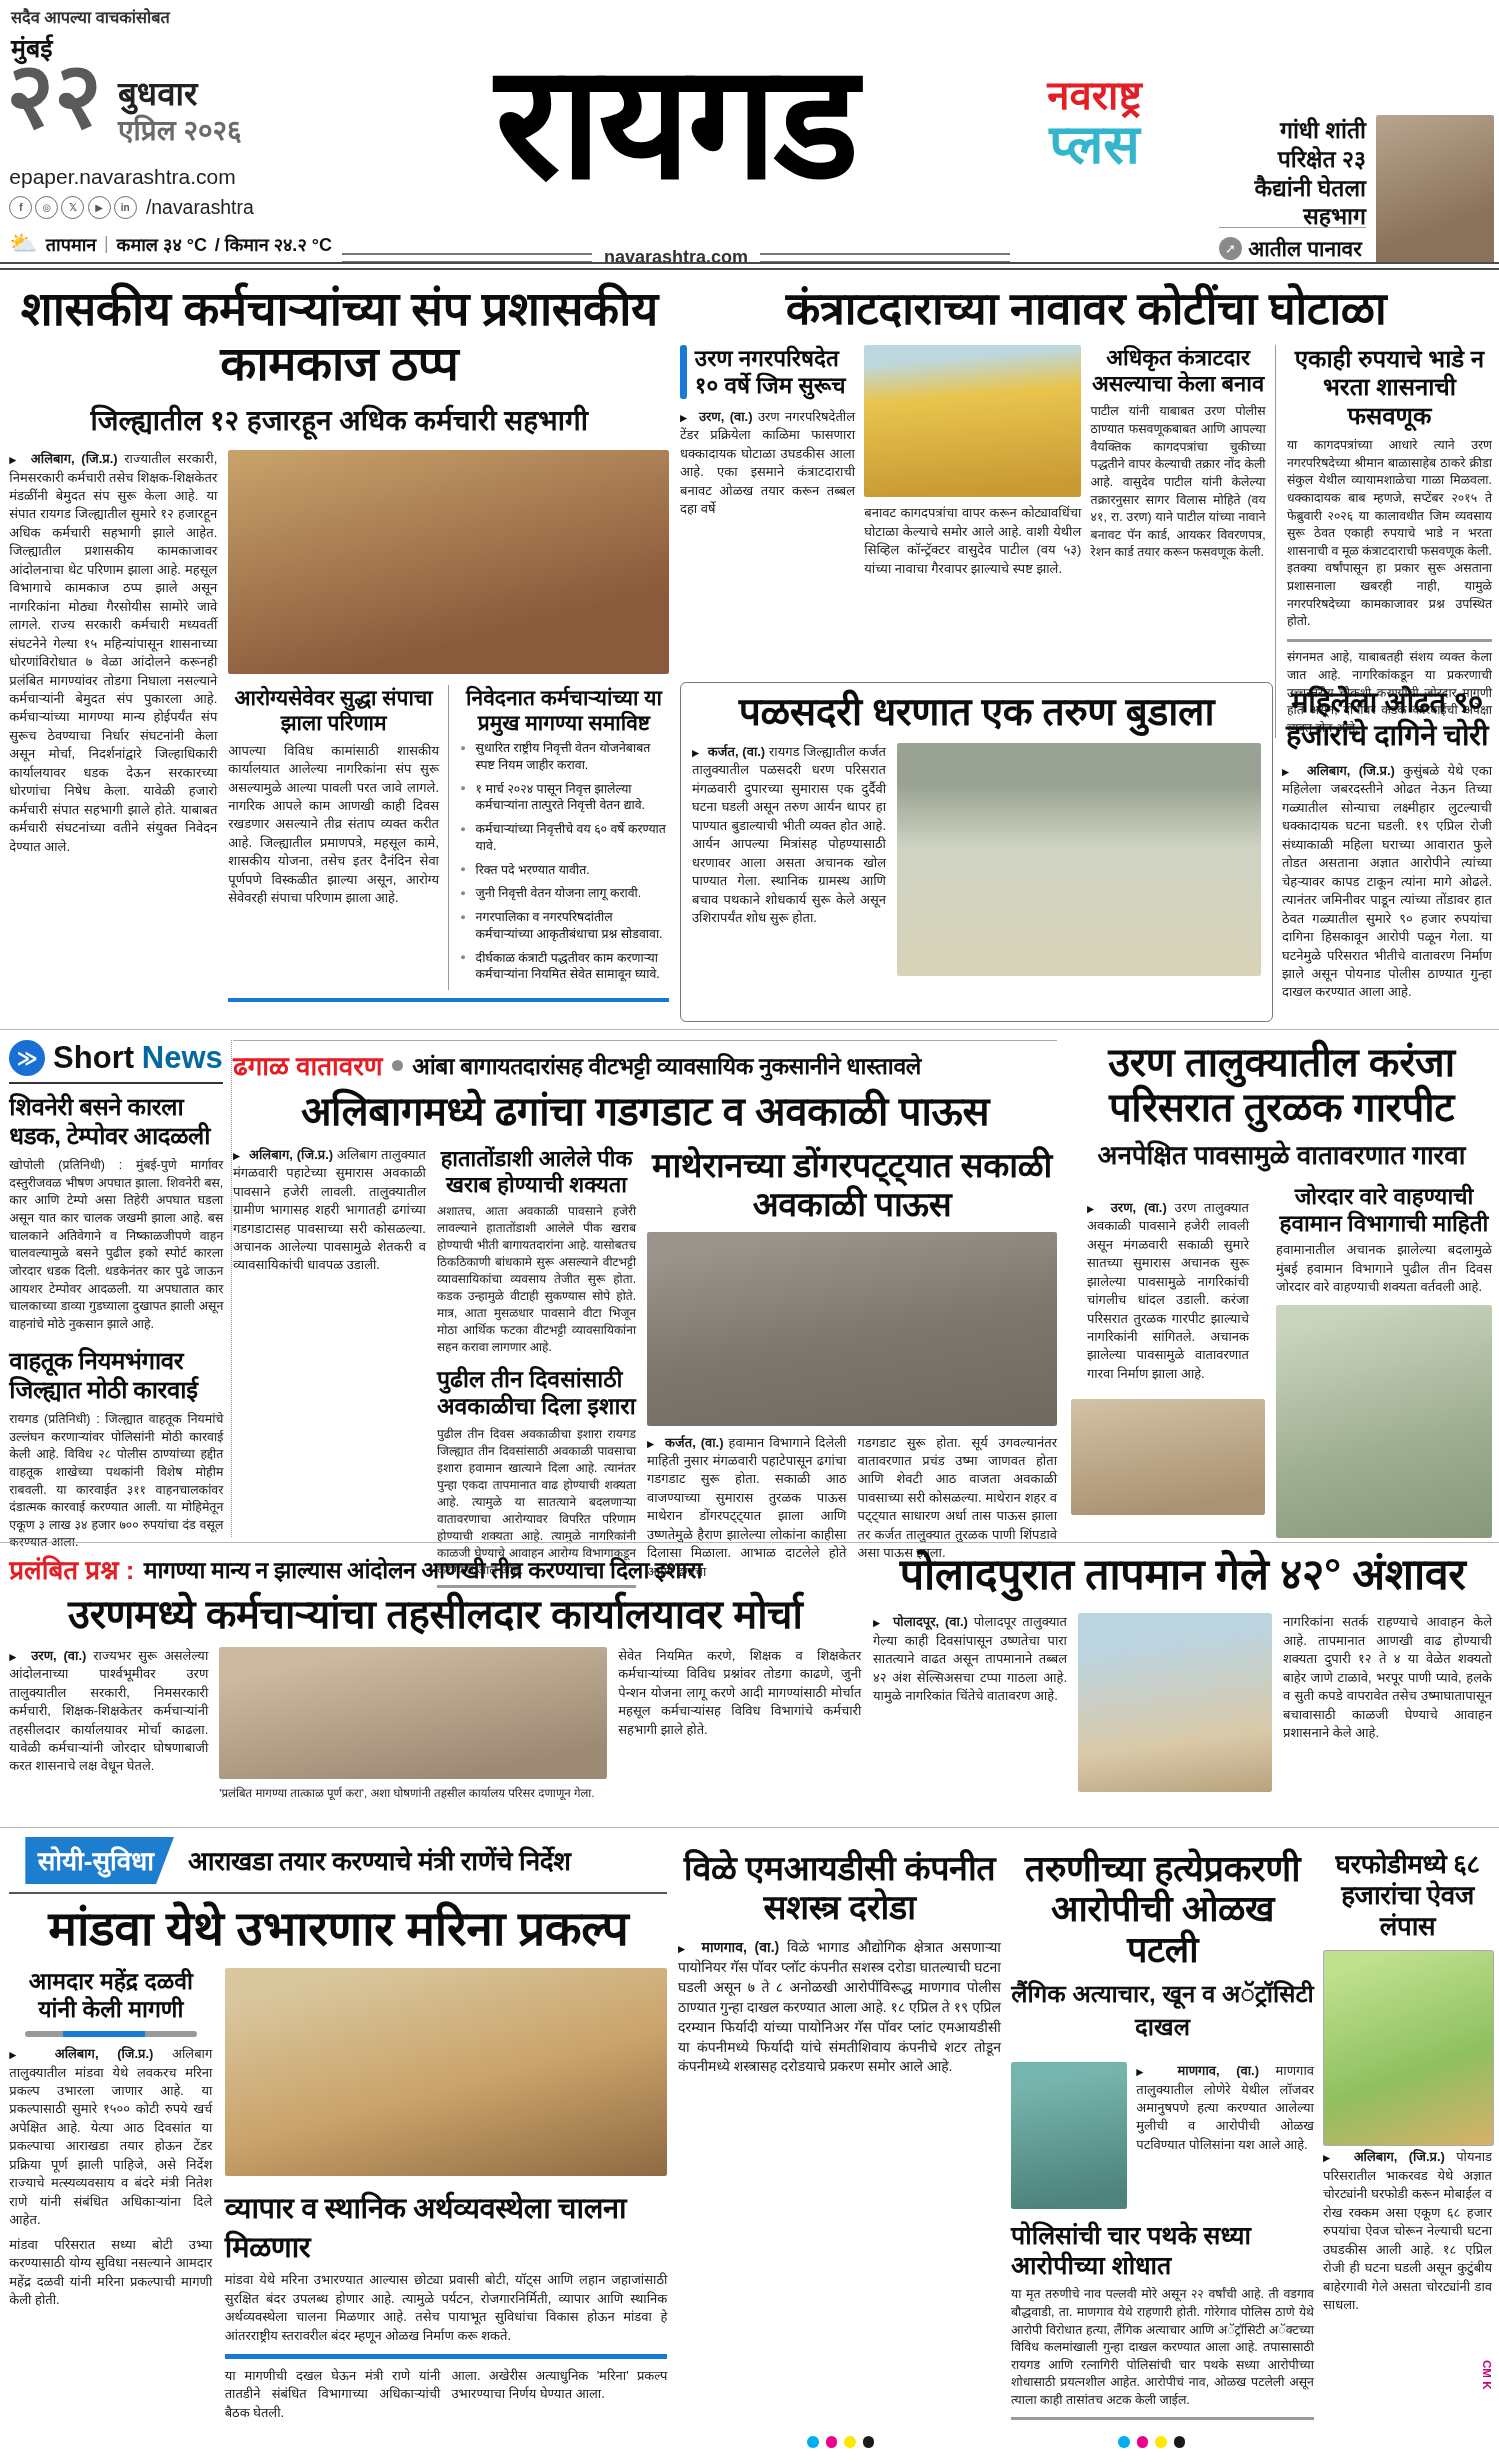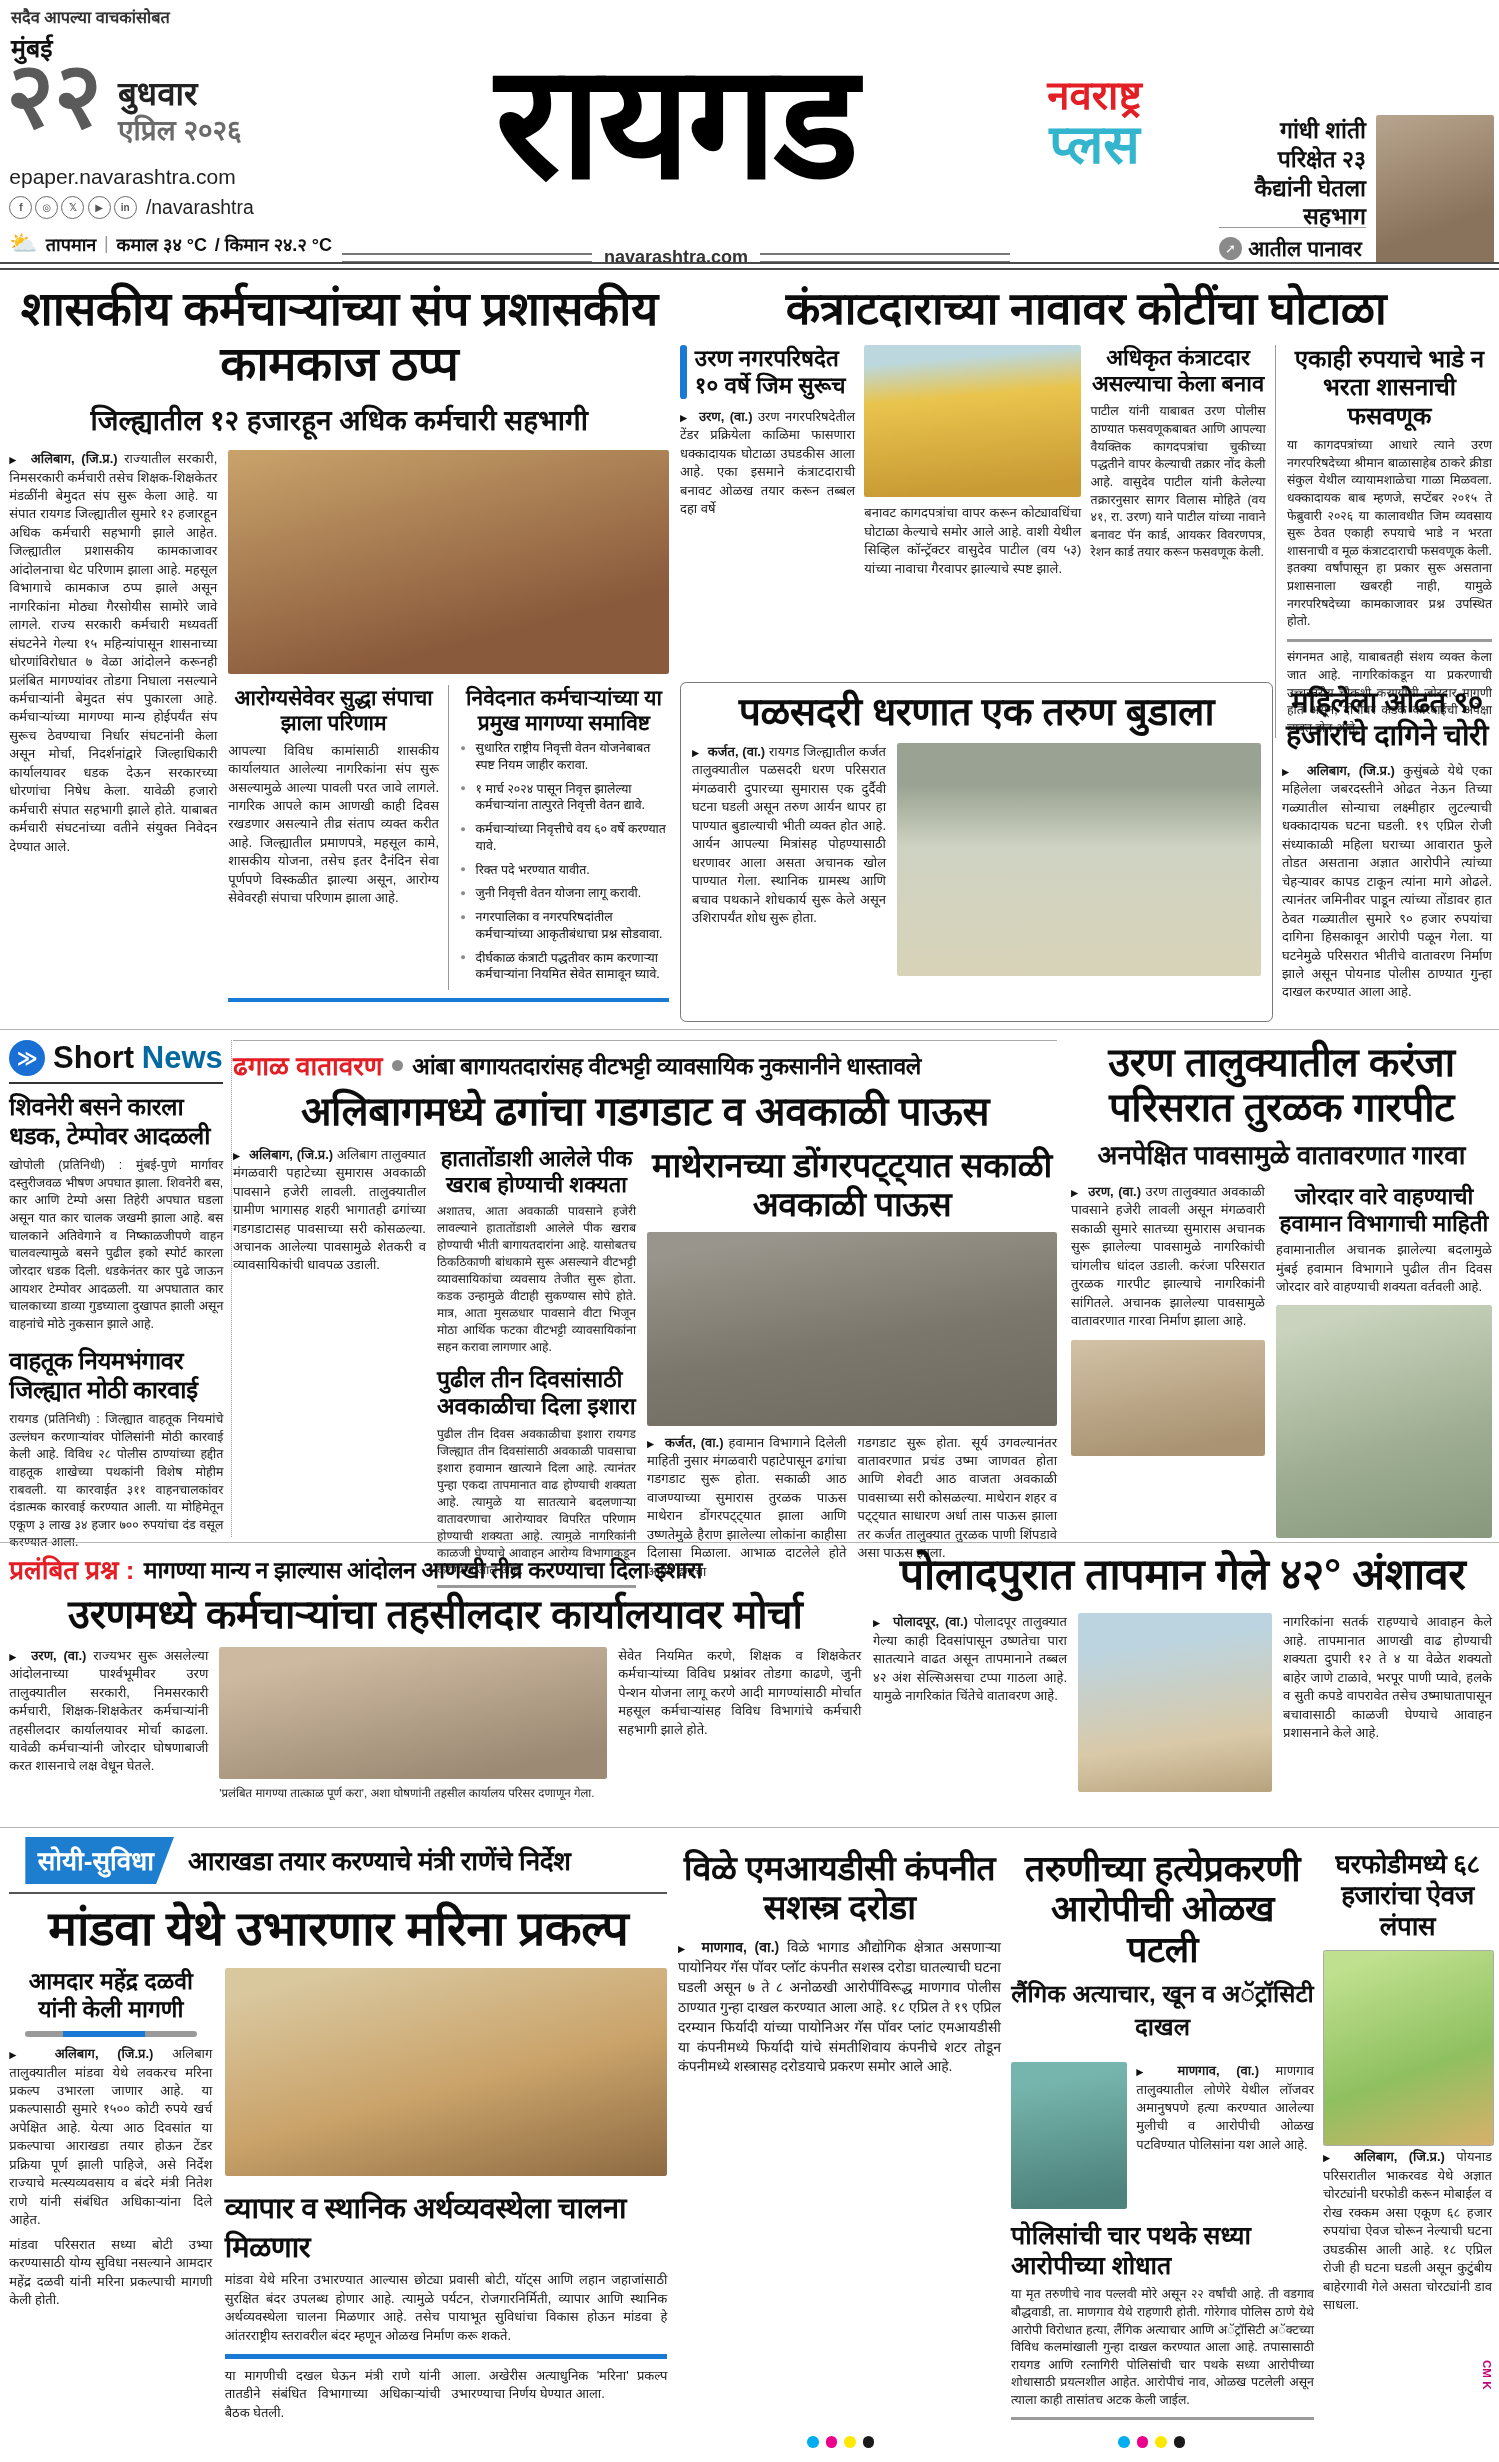--- a/index.html
+++ b/index.html
@@ -220,21 +220,21 @@
         </div>
       </div>
     </div>
   </div>
 
   <div class="abs" style="left:1071px;top:1040px;width:421px;height:497px;">
     <div class="hd center" style="font-size:40px;line-height:1.12;">उरण तालुक्यातील करंजा परिसरात तुरळक गारपीट</div>
     <div class="center" style="font-size:26px;font-weight:800;margin-top:6.2px;">अनपेक्षित पावसामुळे वातावरणात गारवा</div>
     <div style="display:flex;gap:11px;margin-top:11px;">
       <div style="width:194px;flex:none;">
-        <p class="bt" style="margin:0;">
+        <p class="bt" style="margin:16px;">
           <span class="ptr">▶</span>
           <b>उरण, (वा.)</b>
           <span>उरण तालुक्यात अवकाळी पावसाने हजेरी लावली असून मंगळवारी सकाळी सुमारे सातच्या सुमारास अचानक सुरू झालेल्या पावसामुळे नागरिकांची चांगलीच धांदल उडाली. करंजा परिसरात तुरळक गारपीट झाल्याचे नागरिकांनी सांगितले. अचानक झालेल्या पावसामुळे वातावरणात गारवा निर्माण झाला आहे.</span>
         </p>
         <div class="photo" style="width:100%;height:116px;margin-top:9.3px;background:linear-gradient(170deg,#d3c2a6,#a99372 85%);"></div>
       </div>
       <div style="flex:1;">
         <div class="boxhead" style="font-size:22.5px;">जोरदार वारे वाहण्याची हवामान विभागाची माहिती</div>
         <p class="bt" style="margin:4.7px 0 0 0;">हवामानातील अचानक झालेल्या बदलामुळे मुंबई हवामान विभागाने पुढील तीन दिवस जोरदार वारे वाहण्याची शक्यता वर्तवली आहे.</p>
         <div class="photo" style="width:100%;height:233px;margin-top:7.8px;background:linear-gradient(165deg,#c9d3bd 10%,#9fae92 60%,#87987c 100%);"></div>

